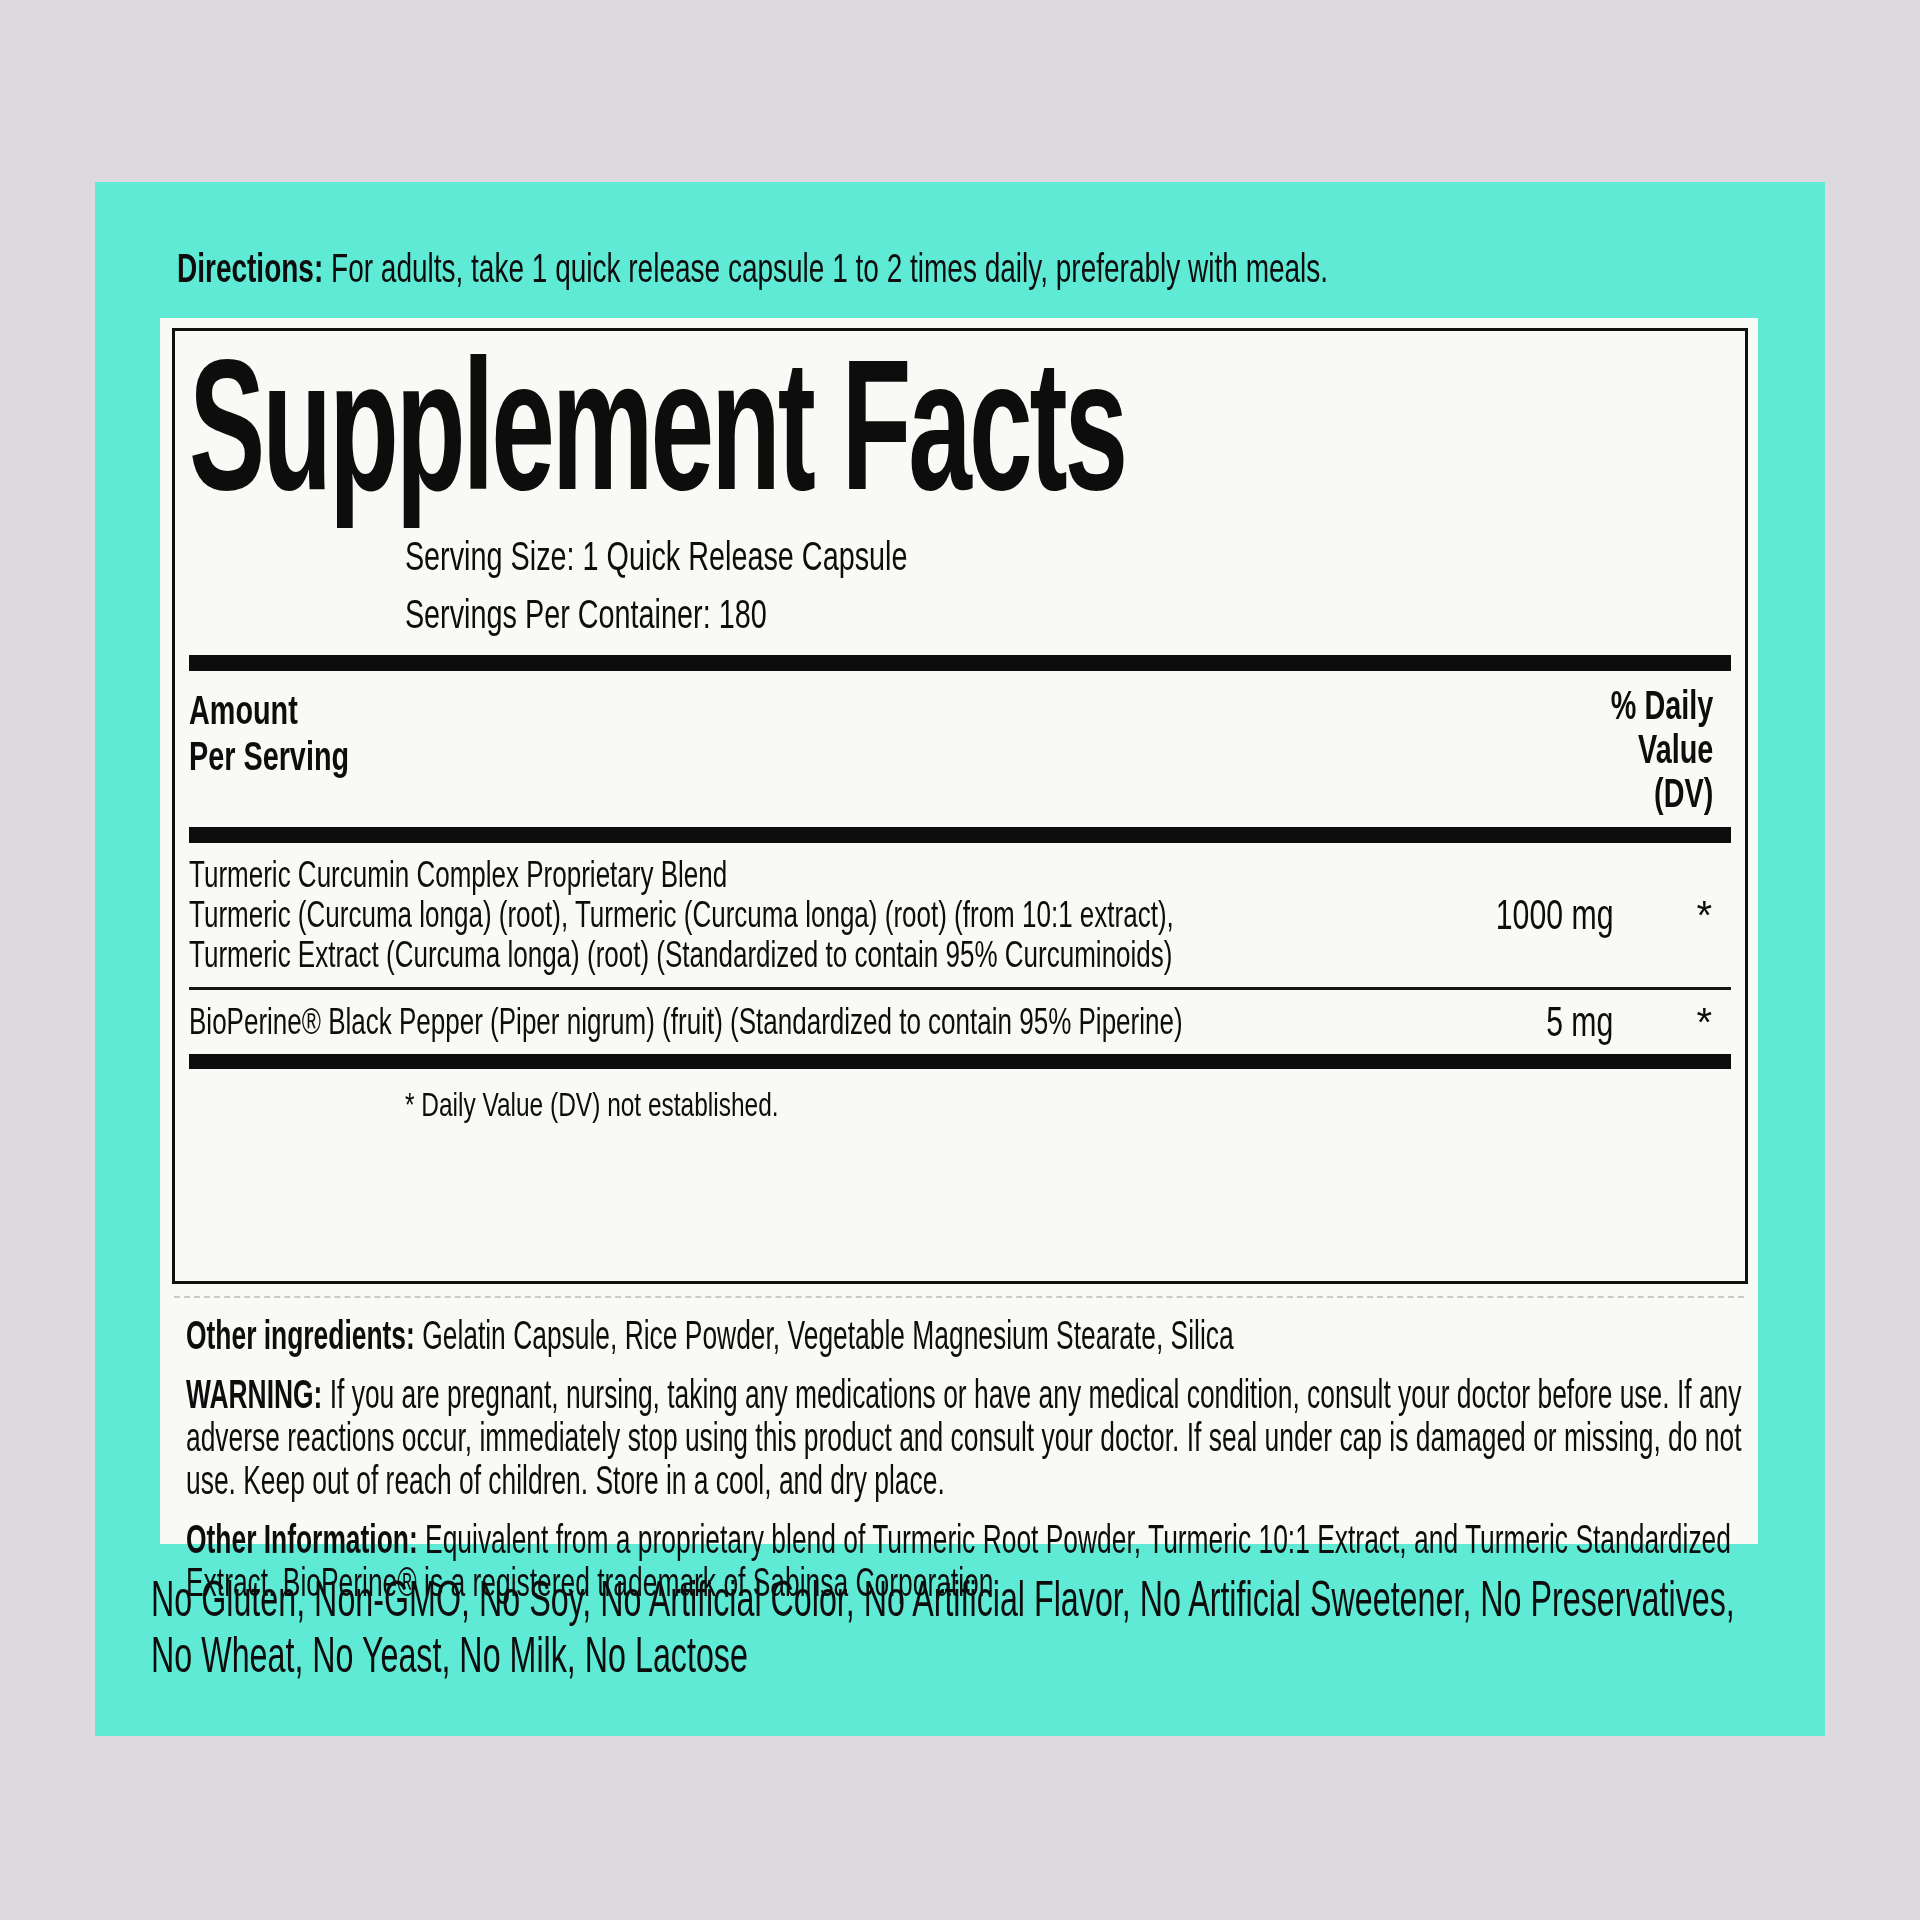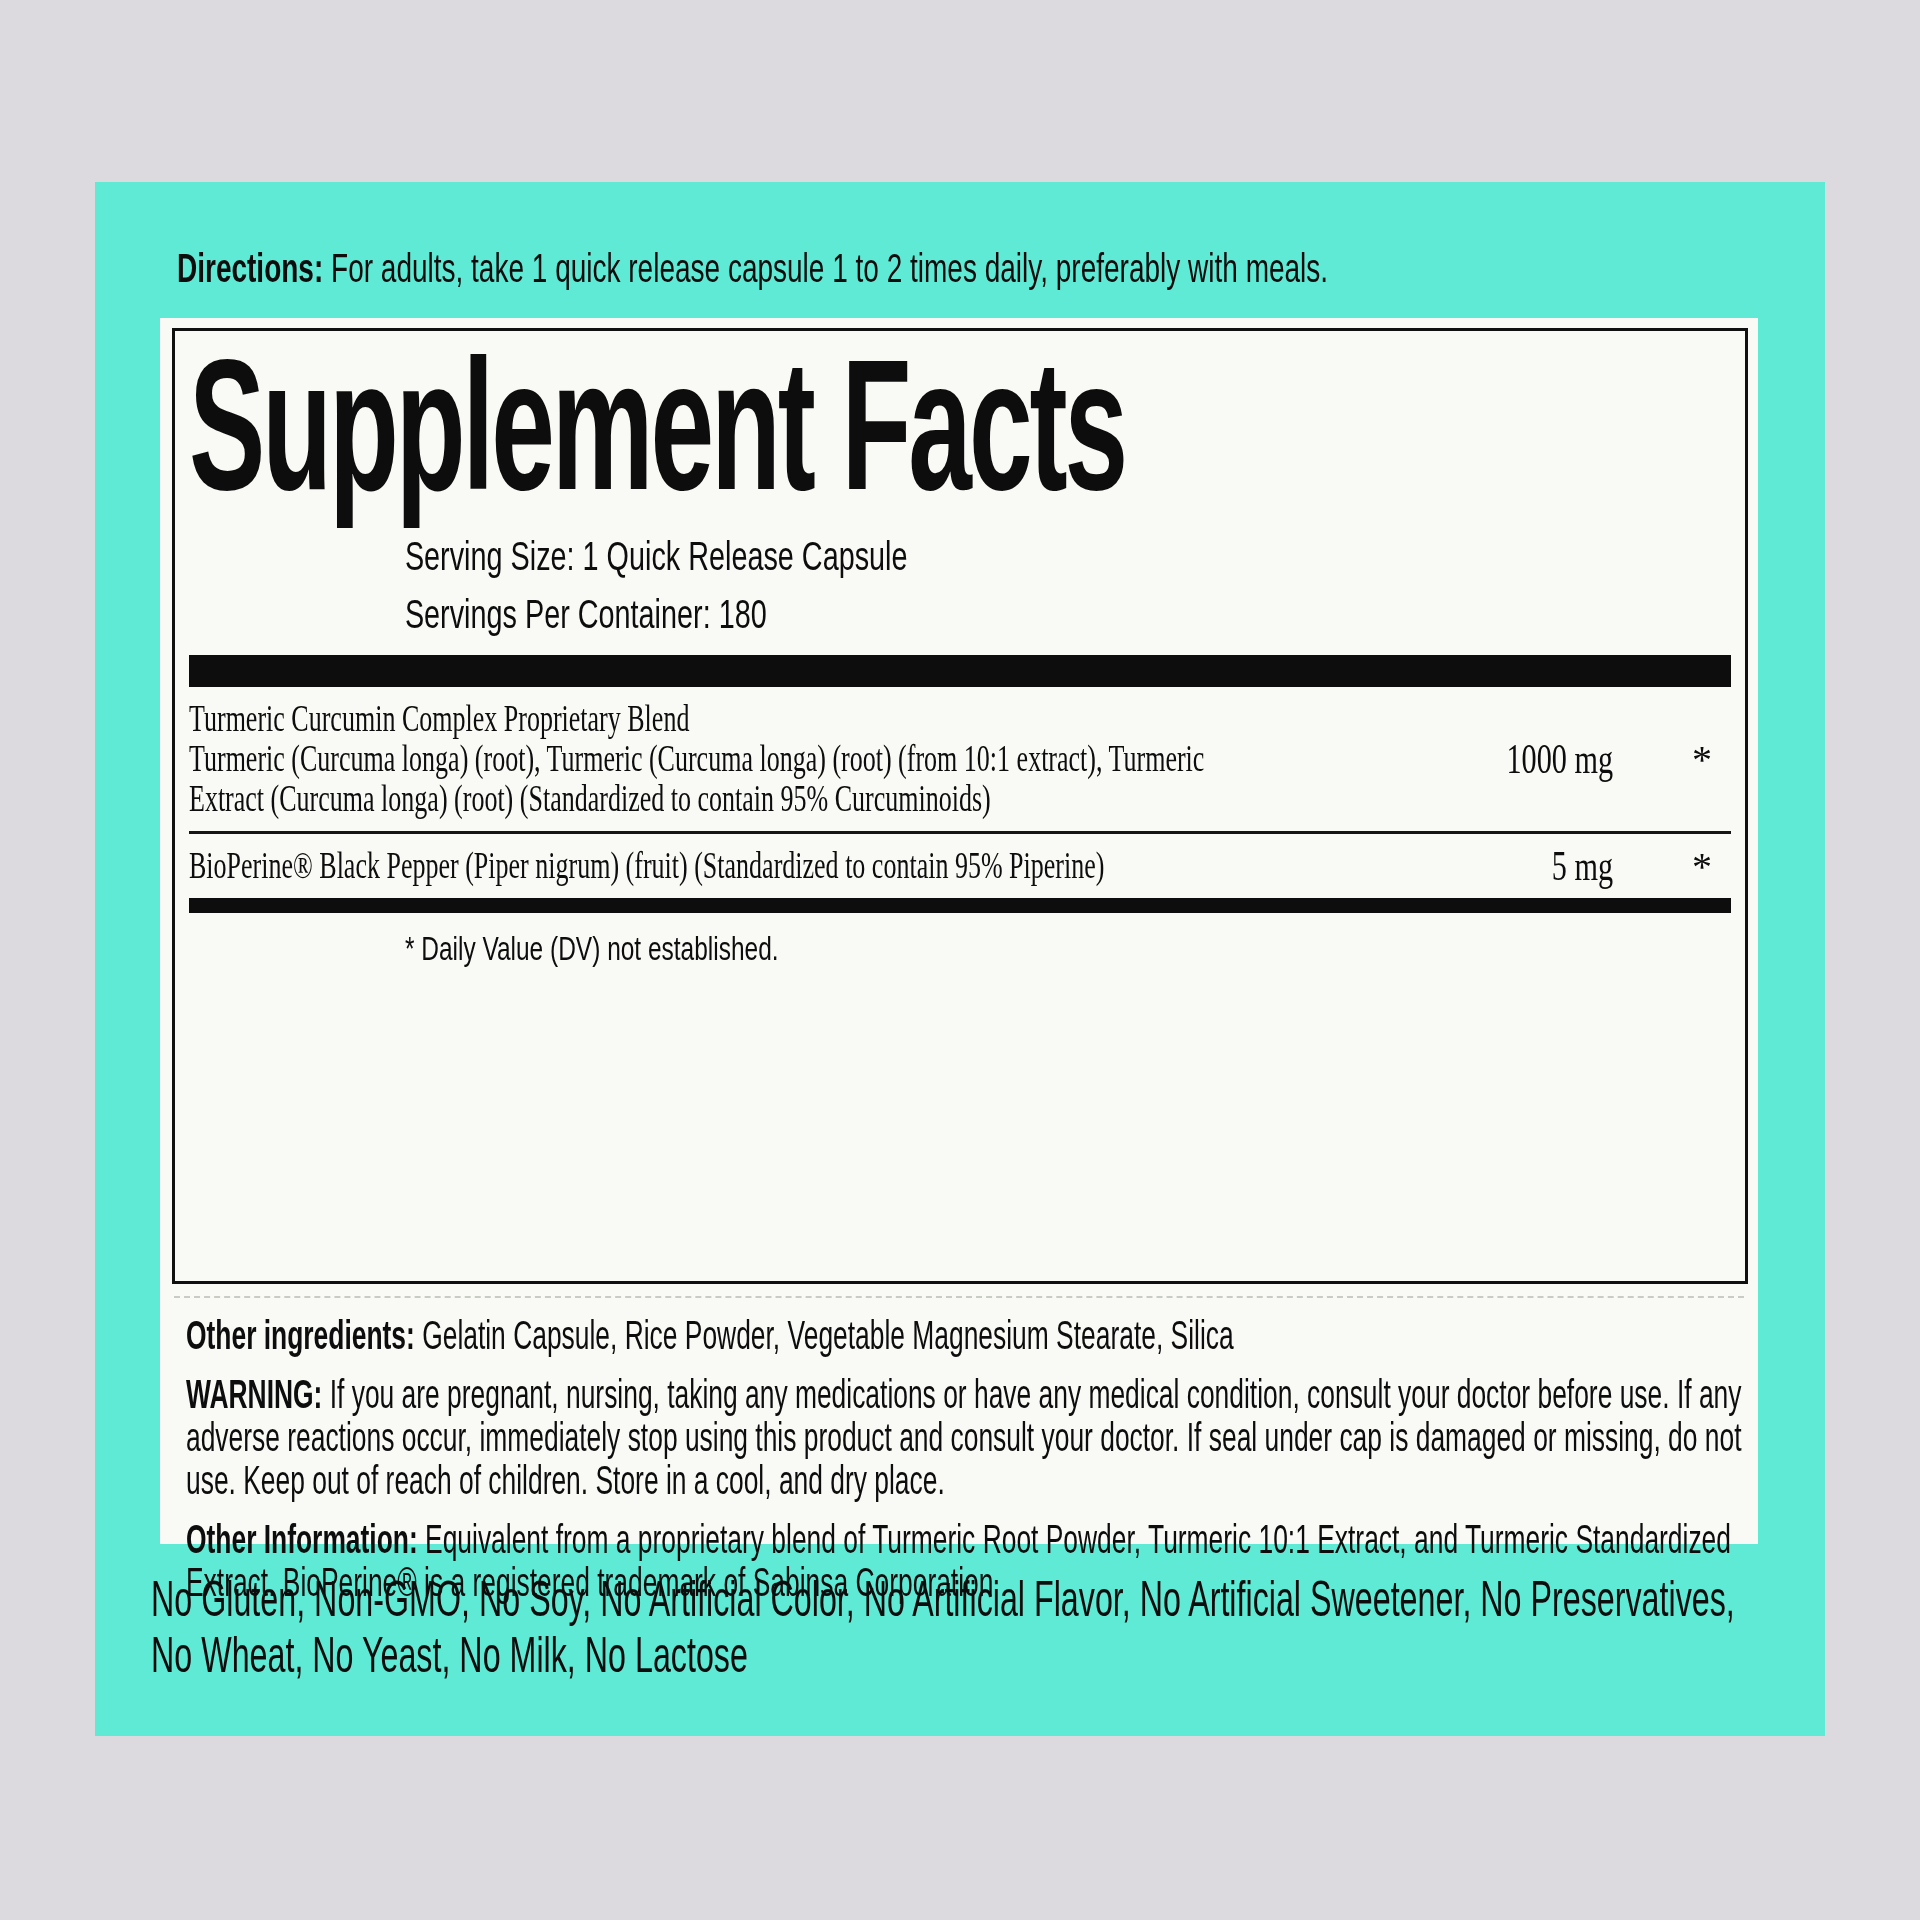--- a/index.html
+++ b/index.html
@@ -44,21 +44,21 @@
   .hdr-left{
     position:absolute; left:0; top:16px; font-weight:700;
     font-size:40px; line-height:46px; white-space:pre-line;
     transform:scaleX(0.72); transform-origin:0 0;
   }
   .hdr-right{
     position:absolute; right:18px; top:12px; font-weight:700; text-align:right;
     font-size:40px; line-height:44px; white-space:pre-line;
     transform:scaleX(0.72); transform-origin:100% 0;
   }
-  .t-row{ position:relative;font-family:Liberation Serif, serif; }
+  .t-row{ position:relative; }
   .t-row .desc{
     width:1500px; font-size:37px; line-height:40px; white-space:pre-line;
     transform:scaleX(0.703); transform-origin:0 0;
   }
   .t-row.r1 .desc{ padding:12px 0; }
   .t-row.r2 .desc{ padding:12px 0; }
   .t-row .amt{
     position:absolute; right:118px; top:50%; transform:translateY(-50%) scaleX(0.72);
     transform-origin:100% 50%; font-size:42px; white-space:nowrap;
   }
@@ -96,20 +96,27 @@
     <div class="facts-box">
 
       <h1 class="facts-title">Supplement Facts</h1>
 
       <div class="serving s1">Serving Size: 1 Quick Release Capsule</div>
 
       <div class="serving s2">Servings Per Container: 180</div>
 
       <div class="bar b1"></div>
 
+      <div class="hdr-row">
+        <div class="hdr-left">Amount
+Per Serving</div>
+        <div class="hdr-right">% Daily
+Value
+(DV)</div>
+      </div>
 
       <div class="bar b2"></div>
 
       <div class="t-row r1">
         <div class="desc">Turmeric Curcumin Complex Proprietary Blend
 Turmeric (Curcuma longa) (root), Turmeric (Curcuma longa) (root) (from 10:1 extract), Turmeric Extract (Curcuma longa) (root) (Standardized to contain 95% Curcuminoids)</div>
         <div class="amt">1000 mg</div>
         <div class="dv">*</div>
       </div>
 

